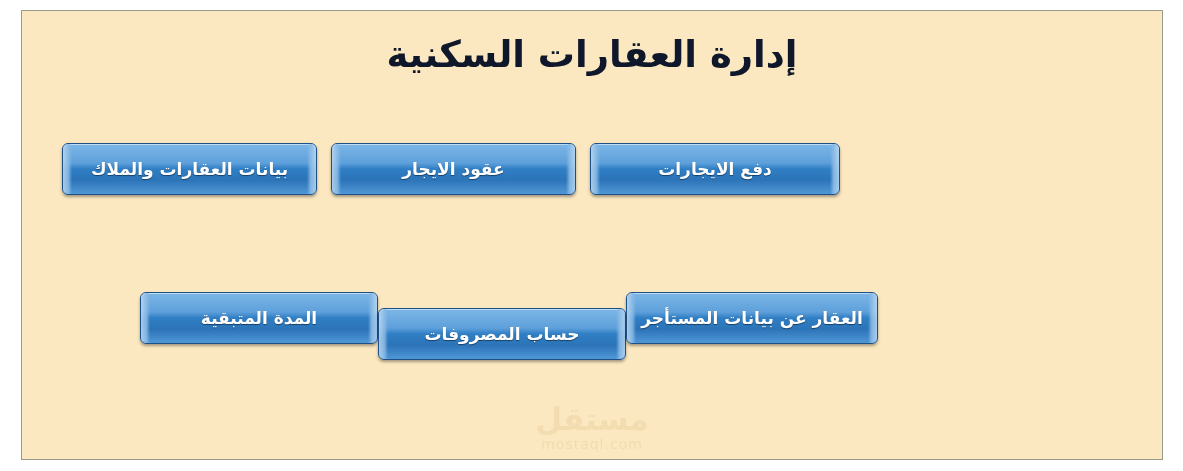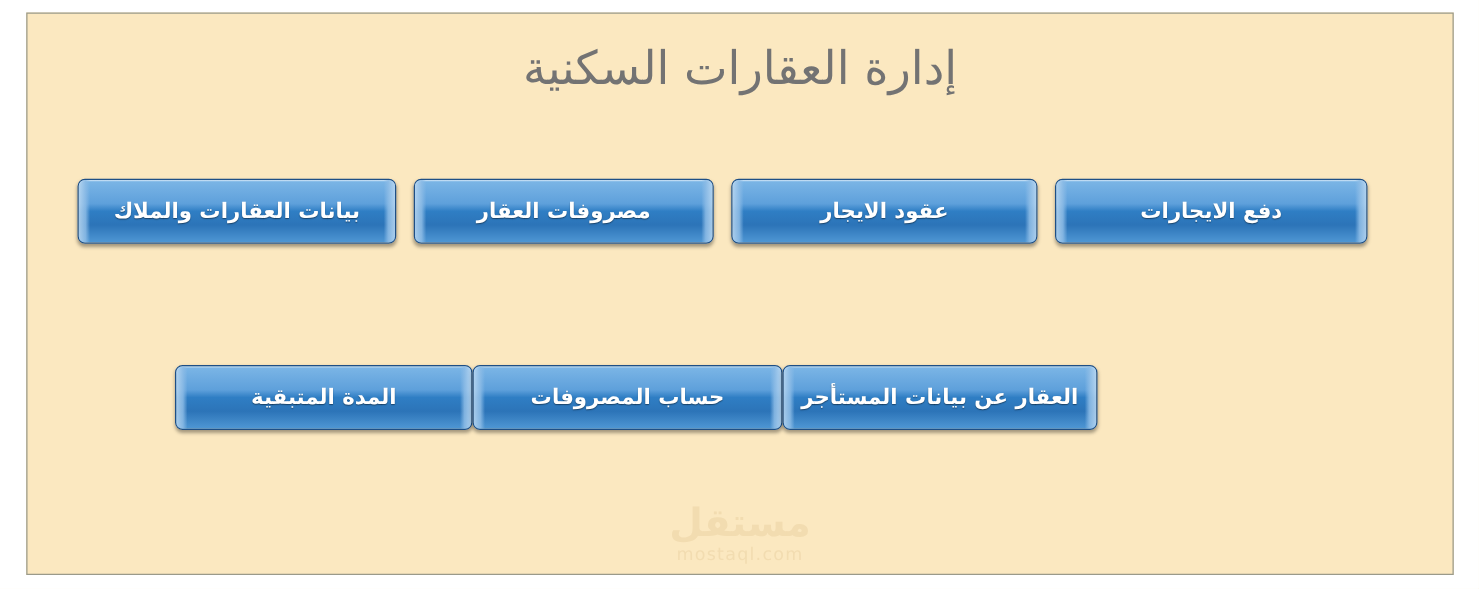--- a/index.html
+++ b/index.html
@@ -30,22 +30,22 @@
     width: 100%;
     text-align: center;
     padding-top: 22px;
     box-sizing: border-box;
   }
 
   .app-title {
     display: inline-block;
     font-family: "DejaVu Sans", sans-serif;
     font-size: 37px;
-    font-weight: normal;
-    color: #737373;
+    font-weight: bold;
+    color: #0f172a;
     letter-spacing: 0px;
     direction: rtl;
   }
 
   .button-row {
     position: absolute;
     display: flex;
     flex-direction: row-reverse;
     justify-content: flex-start;
     align-items: flex-start;
@@ -119,21 +119,21 @@
   }
 
   
   .w-240 { width: 240px; }
   .w-250 { width: 250px; }
   .w-245 { width: 245px; }
   .w-255 { width: 255px; }
 
   
   .w-238 { width: 238px; }
-  .w-248 { width: 248px; }
+  .w-248 { width: 248px; margin-top: 16px; }
   .w-252 { width: 252px; }
 
   .watermark {
     position: absolute;
     left: 0;
     right: 0;
     top: 392px;
     text-align: center;
     pointer-events: none;
     user-select: none;
@@ -161,23 +161,20 @@
 <div class="app-window">
 
   <div class="title-bar">
     <div class="app-title">إدارة العقارات السكنية</div>
   </div>
 
   <div class="button-row row-top">
     <div class="btn w-255">
       <span class="btn-label">بيانات العقارات والملاك</span>
     </div>
-    <div class="btn w-240">
-      <span class="btn-label">مصروفات العقار</span>
-    </div>
     <div class="btn w-245">
       <span class="btn-label">عقود الايجار</span>
     </div>
     <div class="btn w-250">
       <span class="btn-label">دفع الايجارات</span>
     </div>
   </div>
 
   <div class="button-row row-bottom">
     <div class="btn w-238">

